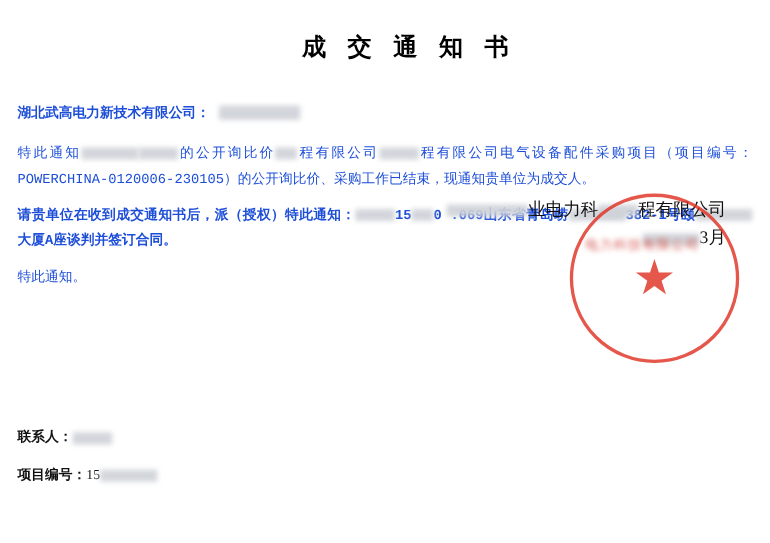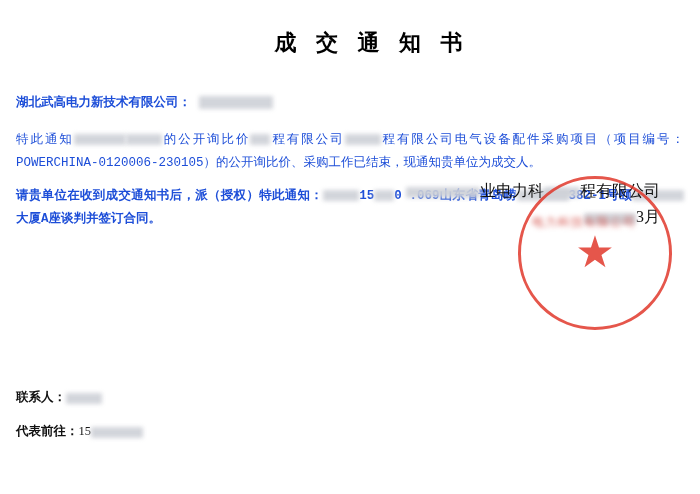--- a/index.html
+++ b/index.html
@@ -147,20 +147,23 @@
     </div>
 
     <div class="para">
       <span>特此通知</span><span class="redact r2"></span><span class="redact r3"></span><span>的公开询比价</span><span class="redact r4"></span><span>程有限公司</span><span class="redact r3"></span><span>程有限公司电气设备配件采购项目（项目编号：POWERCHINA-0120006-230105）的公开询比价、采购工作已结束，现通知贵单位为成交人。</span>
     </div>
 
     <div class="para bold">
       <span>请贵单位在收到成交通知书后，派（授权）特此通知：</span><span class="redact r3"></span><span>15</span><span class="redact r4"></span><span>0   .069</span><span>山东省青岛崂</span><span class="redact r2"></span><span>382-1号颐</span><span class="redact r2"></span><span>大厦A座谈判并签订合同。</span>
     </div>
 
+    <div class="para">
+      <span>特此通知。</span>
+    </div>
 
   </div>
 
   <div class="sig-block">
     <div class="sig-line">
       <span class="redact r1"></span><span>业电力科</span><span class="redact r3"></span><span>程有限公司</span>
     </div>
     <div class="sig-line" style="padding-left:40px;">
       <span class="redact r2"></span><span>3月</span>
     </div>
@@ -171,17 +174,17 @@
   </div>
   <div class="stamp-blur">
     <span>电力科技有限公司</span>
   </div>
 
   <div class="contacts">
     <div>
       <span class="label">联系人：</span><span class="redact r3"></span>
     </div>
     <div>
-      <span class="label">代表前往：</span><span>15</span><span class="redact r2"></span>
+      <span class="label">项目编号：</span><span>15</span><span class="redact r2"></span>
     </div>
   </div>
 
 </div>
 
 </body></html>

